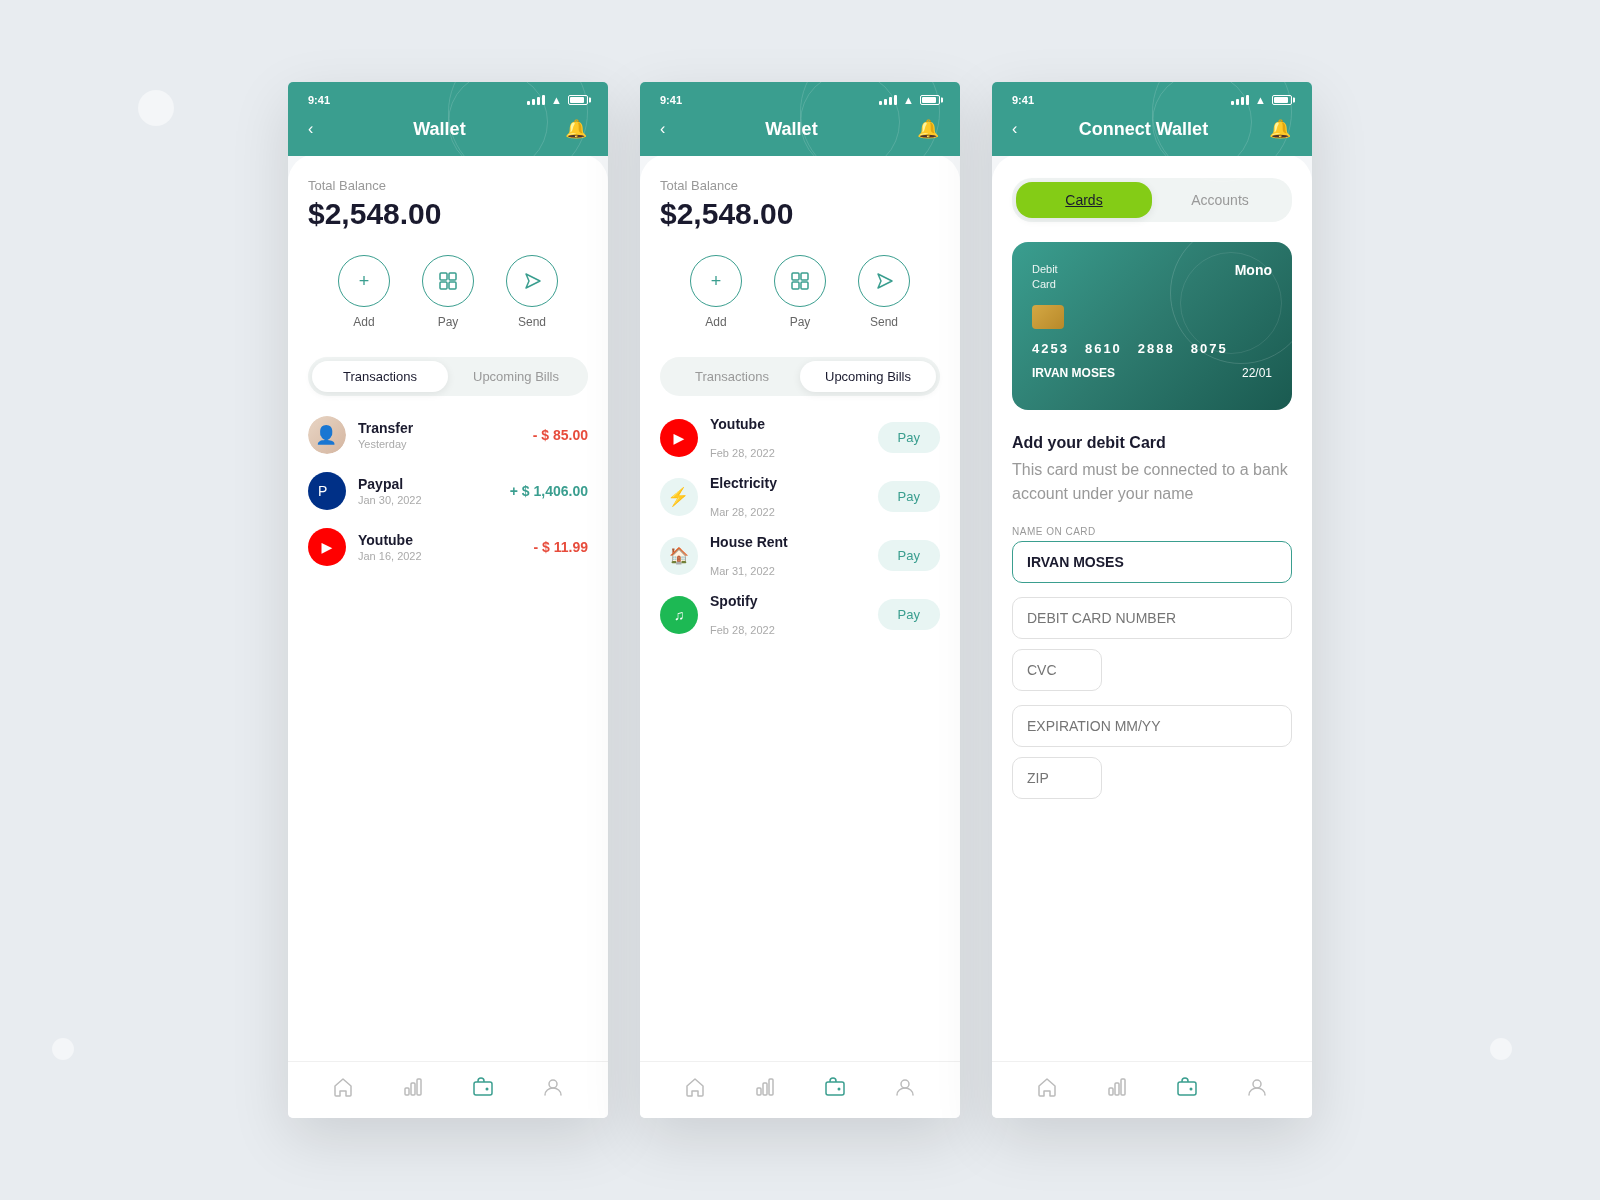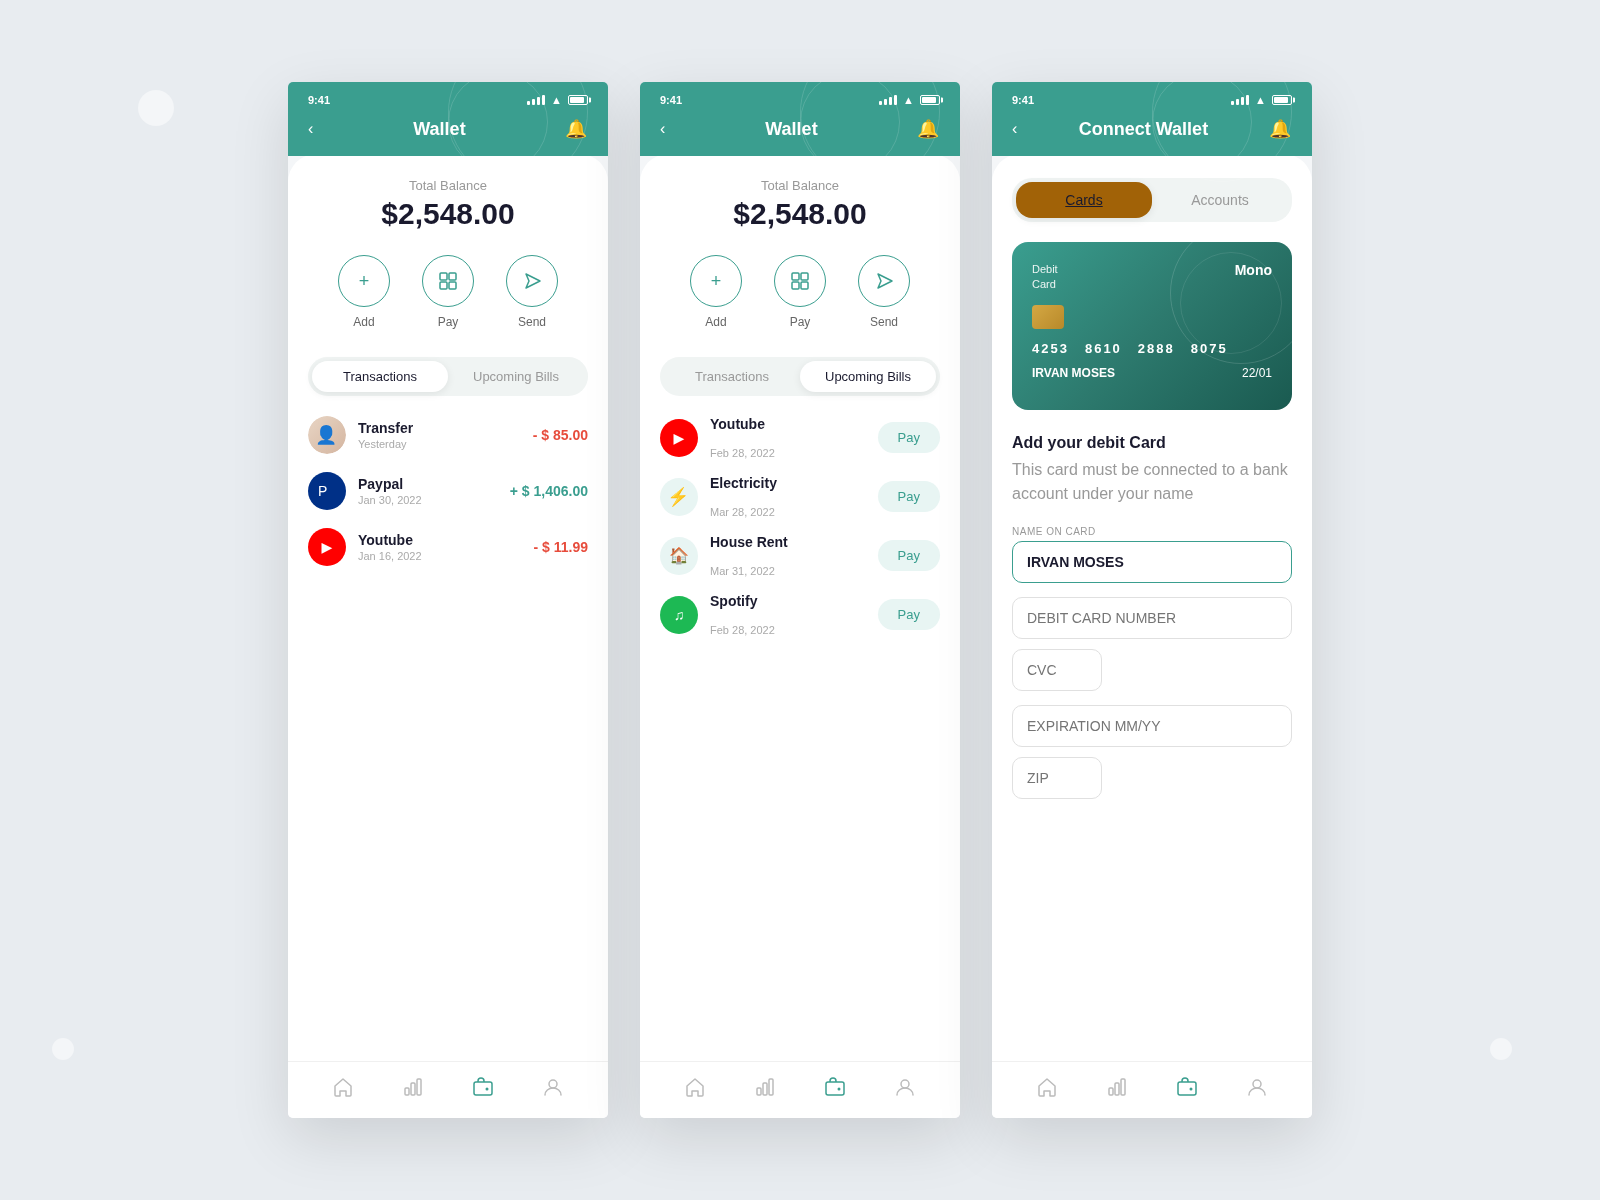--- a/index.html
+++ b/index.html
@@ -111,21 +111,21 @@
     .phone-content {
       flex: 1;
       background: white;
       border-radius: 28px 28px 0 0;
       margin-top: -2px;
       overflow-y: auto;
       padding: 24px 20px;
     }
 
     
-    .balance-section { text-align: center; margin-bottom: 24px; }
+    .balance-section { text-align: left; margin-bottom: 24px; }
     .balance-label { font-size: 13px; color: #999; margin-bottom: 4px; }
     .balance-amount { font-size: 30px; font-weight: 700; color: #1a1a2e; }
 
     
     .action-buttons {
       display: flex;
       justify-content: center;
       gap: 32px;
       margin-bottom: 28px;
     }
@@ -256,21 +256,21 @@
       flex: 1;
       text-align: center;
       padding: 10px;
       border-radius: 16px;
       font-size: 14px;
       font-weight: 500;
       cursor: pointer;
       color: #999;
     }
     .cw-tab.active {
-      background: #a16207;
+      background: #84cc16;
       color: #1a1a2e;
       box-shadow: 0 2px 8px rgba(0,0,0,0.08);
       text-decoration: underline;
     }
 
     
     .debit-card {
       background: linear-gradient(135deg, #3a9e8f 0%, #2d7a6e 50%, #1a5a50 100%);
       border-radius: 16px;
       padding: 20px;

